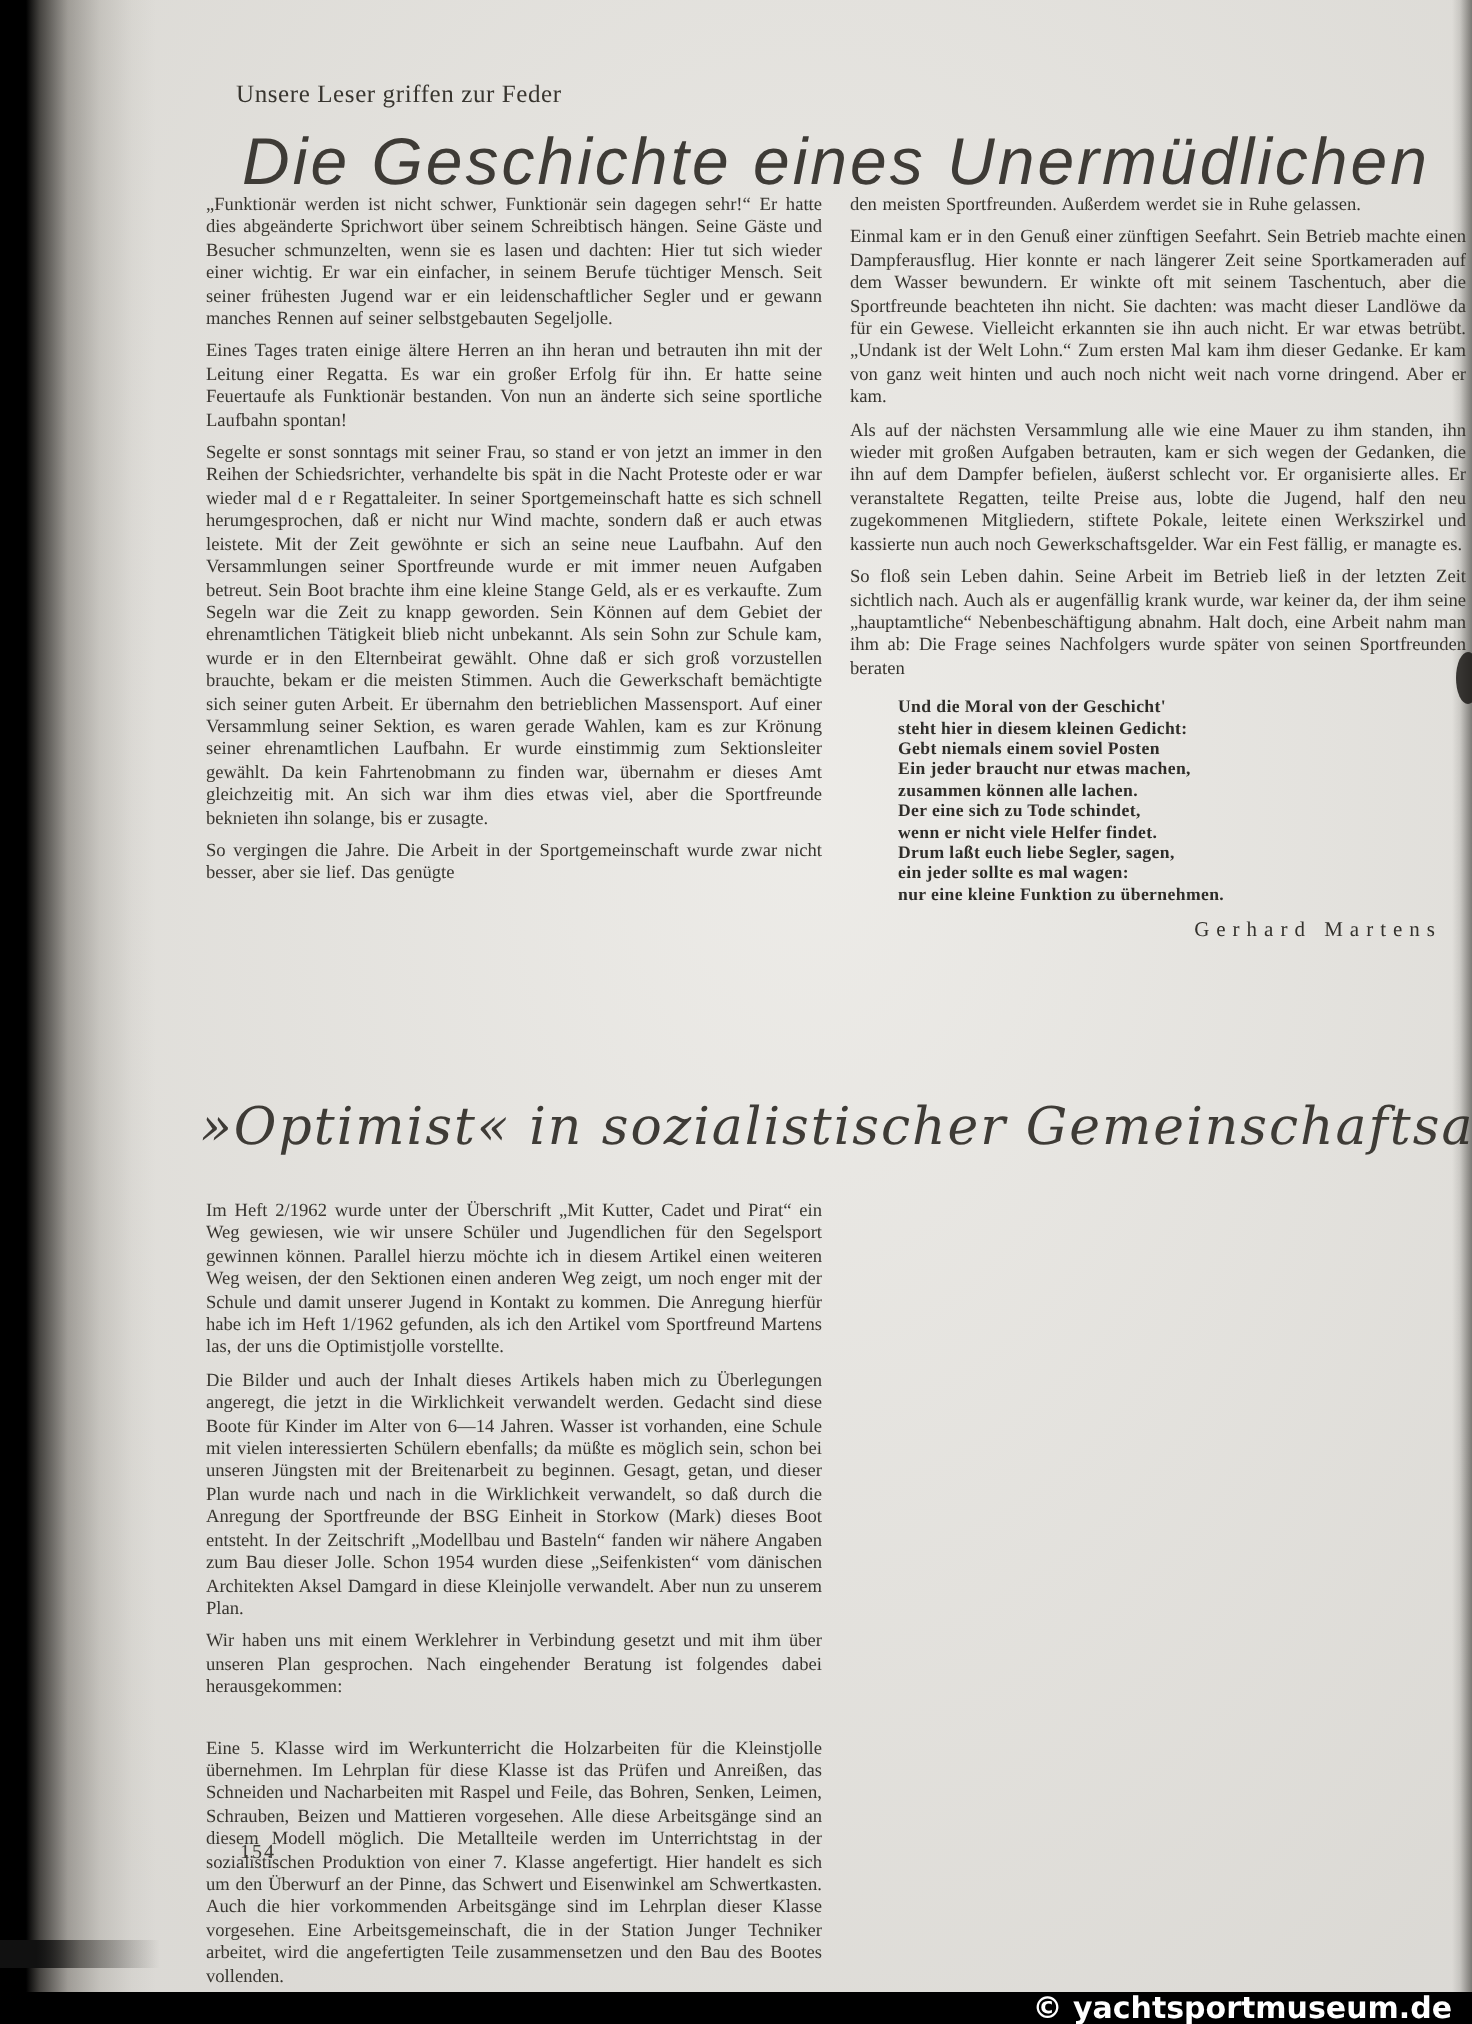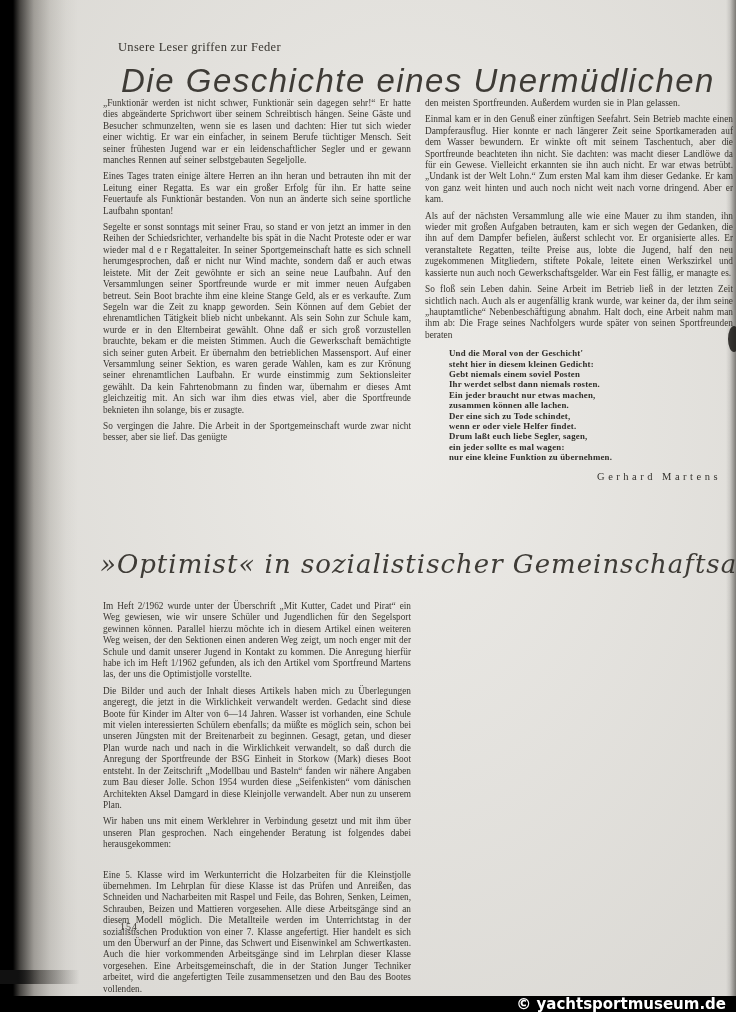--- a/index.html
+++ b/index.html
@@ -135,34 +135,33 @@
 
   <div class="cols article1">
     <div class="col">
         <p class="para">„Funktionär werden ist nicht schwer, Funktionär sein dagegen sehr!“ Er hatte dies abgeänderte Sprichwort über seinem Schreibtisch hängen. Seine Gäste und Besucher schmunzelten, wenn sie es lasen und dachten: Hier tut sich wieder einer wichtig. Er war ein einfacher, in seinem Berufe tüchtiger Mensch. Seit seiner frühesten Jugend war er ein leidenschaftlicher Segler und er gewann manches Rennen auf seiner selbstgebauten Segeljolle.</p>
         <p class="para">Eines Tages traten einige ältere Herren an ihn heran und betrauten ihn mit der Leitung einer Regatta. Es war ein großer Erfolg für ihn. Er hatte seine Feuertaufe als Funktionär bestanden. Von nun an änderte sich seine sportliche Laufbahn spontan!</p>
         <p class="para">Segelte er sonst sonntags mit seiner Frau, so stand er von jetzt an immer in den Reihen der Schiedsrichter, verhandelte bis spät in die Nacht Proteste oder er war wieder mal d e r Regattaleiter. In seiner Sportgemeinschaft hatte es sich schnell herumgesprochen, daß er nicht nur Wind machte, sondern daß er auch etwas leistete. Mit der Zeit gewöhnte er sich an seine neue Laufbahn. Auf den Versammlungen seiner Sportfreunde wurde er mit immer neuen Aufgaben betreut. Sein Boot brachte ihm eine kleine Stange Geld, als er es verkaufte. Zum Segeln war die Zeit zu knapp geworden. Sein Können auf dem Gebiet der ehrenamtlichen Tätigkeit blieb nicht unbekannt. Als sein Sohn zur Schule kam, wurde er in den Elternbeirat gewählt. Ohne daß er sich groß vorzustellen brauchte, bekam er die meisten Stimmen. Auch die Gewerkschaft bemächtigte sich seiner guten Arbeit. Er übernahm den betrieblichen Massensport. Auf einer Versammlung seiner Sektion, es waren gerade Wahlen, kam es zur Krönung seiner ehrenamtlichen Laufbahn. Er wurde einstimmig zum Sektionsleiter gewählt. Da kein Fahrtenobmann zu finden war, übernahm er dieses Amt gleichzeitig mit. An sich war ihm dies etwas viel, aber die Sportfreunde beknieten ihn solange, bis er zusagte.</p>
         <p class="para">So vergingen die Jahre. Die Arbeit in der Sportgemeinschaft wurde zwar nicht besser, aber sie lief. Das genügte</p>
       </div>
     <div class="col">
       <div>
-          <p class="para">den meisten Sportfreunden. Außerdem wurden sie in Plan gelassen.</p>
+          <p class="para">den meisten Sportfreunden. Außerdem werdet sie in Ruhe gelassen.</p>
           <p class="para">Einmal kam er in den Genuß einer zünftigen Seefahrt. Sein Betrieb machte einen Dampferausflug. Hier konnte er nach längerer Zeit seine Sportkameraden auf dem Wasser bewundern. Er winkte oft mit seinem Taschentuch, aber die Sportfreunde beachteten ihn nicht. Sie dachten: was macht dieser Landlöwe da für ein Gewese. Vielleicht erkannten sie ihn auch nicht. Er war etwas betrübt. „Undank ist der Welt Lohn.“ Zum ersten Mal kam ihm dieser Gedanke. Er kam von ganz weit hinten und auch noch nicht weit nach vorne dringend. Aber er kam.</p>
           <p class="para">Als auf der nächsten Versammlung alle wie eine Mauer zu ihm standen, ihn wieder mit großen Aufgaben betrauten, kam er sich wegen der Gedanken, die ihn auf dem Dampfer befielen, äußerst schlecht vor. Er organisierte alles. Er veranstaltete Regatten, teilte Preise aus, lobte die Jugend, half den neu zugekommenen Mitgliedern, stiftete Pokale, leitete einen Werkszirkel und kassierte nun auch noch Gewerkschaftsgelder. War ein Fest fällig, er managte es.</p>
           <p class="para">So floß sein Leben dahin. Seine Arbeit im Betrieb ließ in der letzten Zeit sichtlich nach. Auch als er augenfällig krank wurde, war keiner da, der ihm seine „hauptamtliche“ Nebenbeschäftigung abnahm. Halt doch, eine Arbeit nahm man ihm ab: Die Frage seines Nachfolgers wurde später von seinen Sportfreunden beraten</p>
         </div>
       <div class="poem">
           <div class="poem-line">Und die Moral von der Geschicht'</div>
           <div class="poem-line">steht hier in diesem kleinen Gedicht:</div>
           <div class="poem-line">Gebt niemals einem soviel Posten</div>
-          <div class="poem-line">Ihr werdet selbst dann niemals rosten.</div>
           <div class="poem-line">Ein jeder braucht nur etwas machen,</div>
           <div class="poem-line">zusammen können alle lachen.</div>
           <div class="poem-line">Der eine sich zu Tode schindet,</div>
-          <div class="poem-line">wenn er oder viele Helfer findet.</div>
+          <div class="poem-line">wenn er nicht viele Helfer findet.</div>
           <div class="poem-line">Drum laßt euch liebe Segler, sagen,</div>
           <div class="poem-line">ein jeder sollte es mal wagen:</div>
           <div class="poem-line">nur eine kleine Funktion zu übernehmen.</div>
         </div>
       <div class="author">Gerhard Martens</div>
     </div>
   </div>
 
   <h2 class="title2">»Optimist« in sozialistischer Gemeinschaftsarbeit</h2>
 

